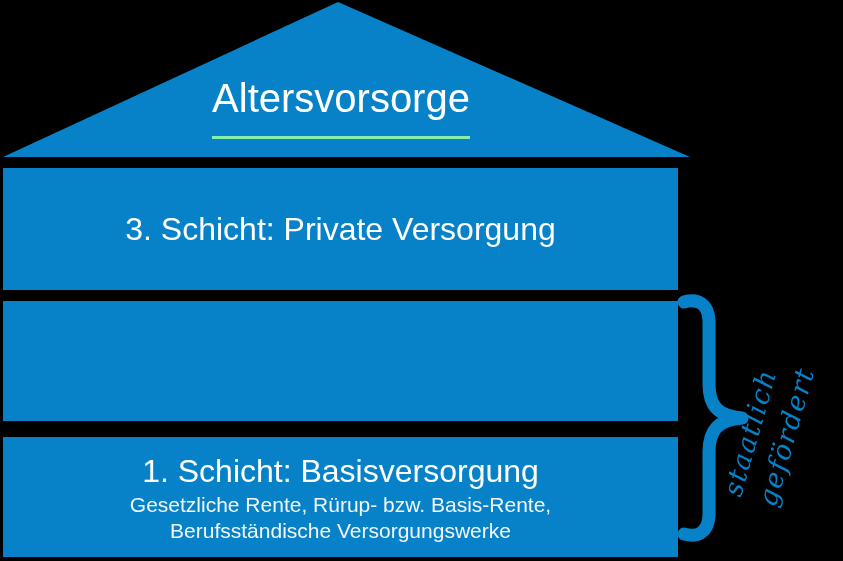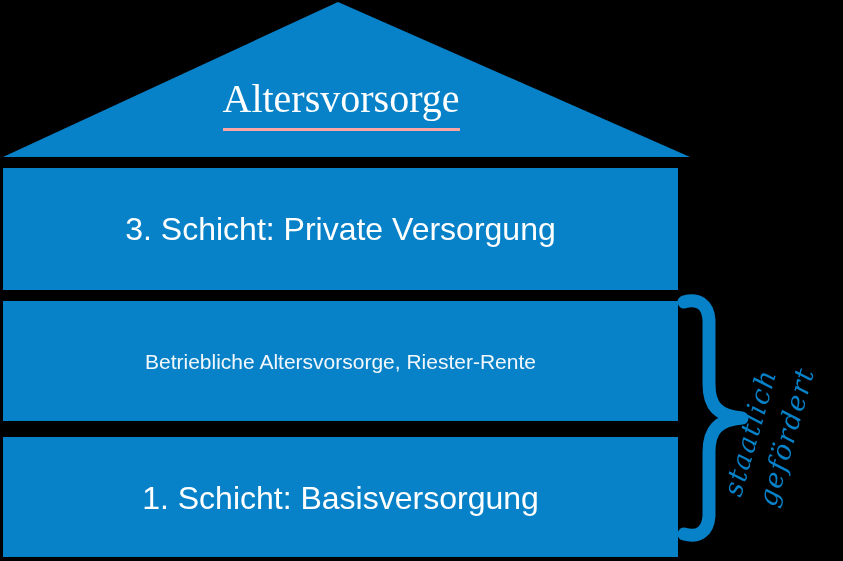--- a/index.html
+++ b/index.html
@@ -33,23 +33,22 @@
     top: 76px;
     width: 682px;
     text-align: center;
     color: #ffffff;
     font-size: 40px;
     line-height: 44px;
     letter-spacing: 0px;
     white-space: nowrap;
   }
   .roof-label .ul {
-    border-bottom: 3px solid #fca5a5;
-    padding-bottom: 7px;
-    font-family: Liberation Serif, serif;
+    border-bottom: 3px solid #86efac;
+    padding-bottom: 16px;
   }
 
   
   .layer {
     position: absolute;
     left: 3px;
     width: 675px;
     background: #0782C8;
     box-sizing: border-box;
     display: flex;
@@ -125,27 +124,28 @@
     <span class="ul">Altersvorsorge</span>
   </div>
 
   <div class="layer" id="layer3">
     <div class="layer-title">3. Schicht: Private Versorgung</div>
     <div class="layer-sub">
     </div>
   </div>
 
   <div class="layer" id="layer2">
-    <div class="layer-sub">
-      <span class="sl">Betriebliche Altersvorsorge, Riester-Rente</span>
-    </div>
   </div>
 
   <div class="layer" id="layer1">
     <div class="layer-title">1. Schicht: Basisversorgung</div>
+    <div class="layer-sub">
+      <span class="sl">Gesetzliche Rente, Rürup- bzw. Basis-Rente,</span>
+      <span class="sl">Berufsständische Versorgungswerke</span>
+    </div>
   </div>
 
   <div class="brace-wrap">
     <svg width="78" height="252" viewBox="0 0 78 252" xmlns="http://www.w3.org/2000/svg">
       <path d="M8,10
                C 22,6 32,12 33,28
                L 33,92
                C 33,114 42,124 66,126
                C 42,128 33,138 33,160
                L 33,224

